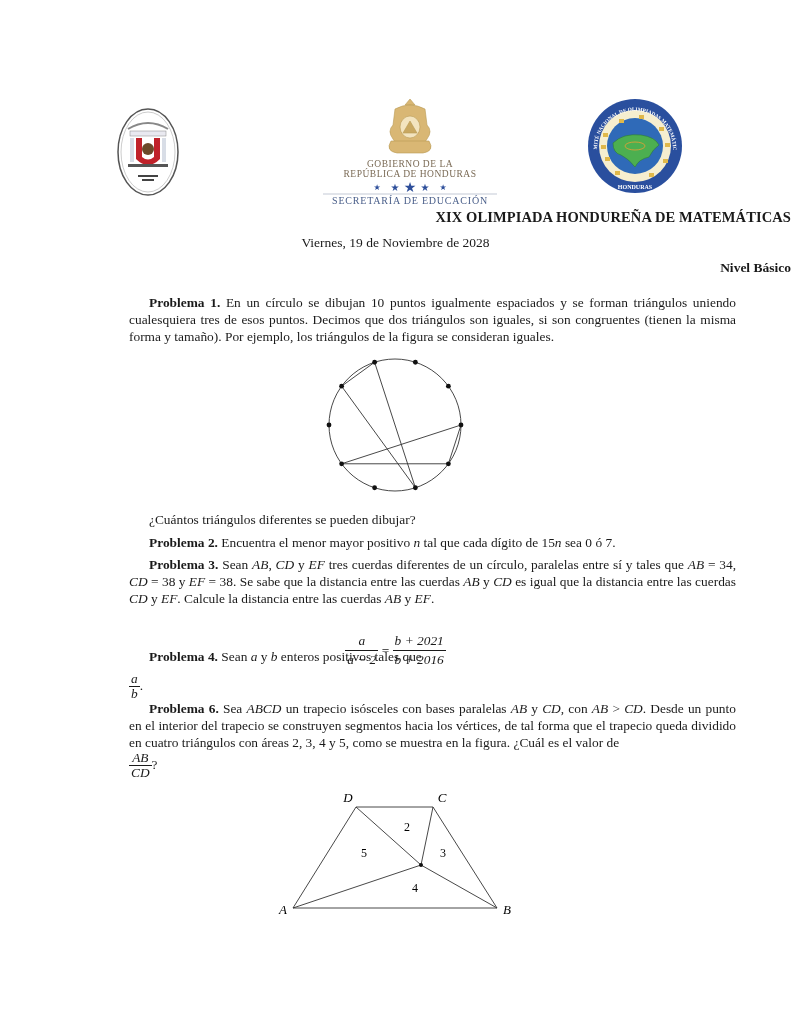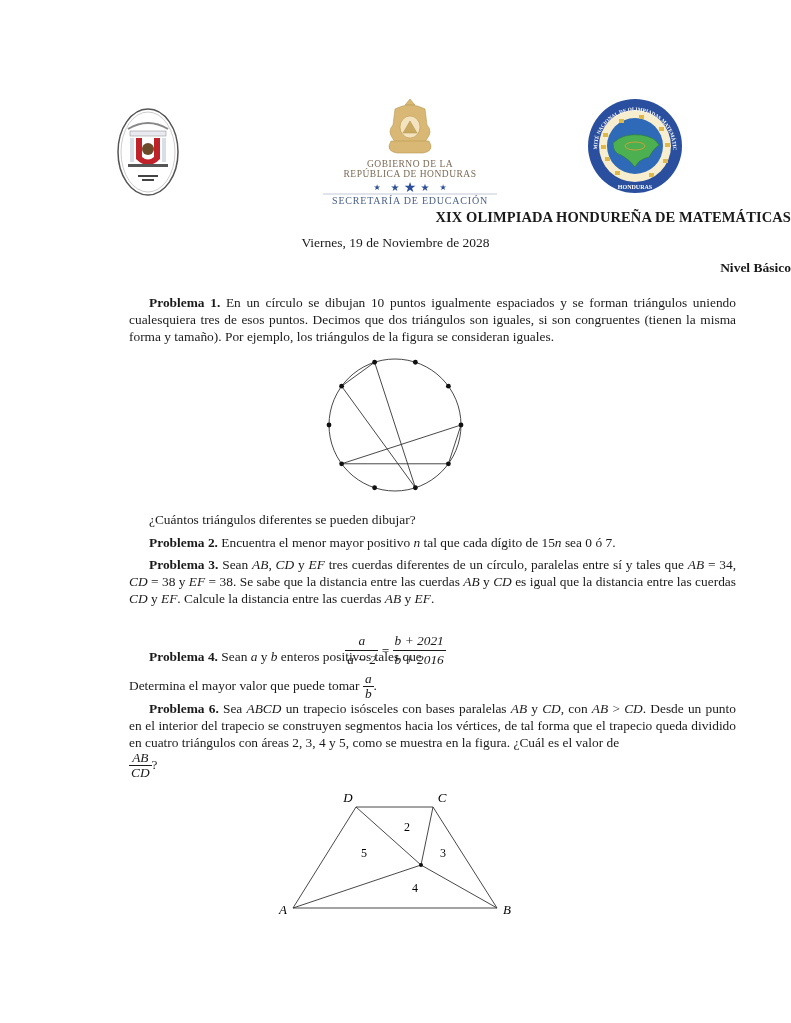--- a/index.html
+++ b/index.html
@@ -144,21 +144,21 @@
   <span>Sean </span><span class="m">a</span><span> y </span><span class="m">b</span><span> enteros positivos tales que</span>
 </div>
 
 <div class="abs eq">
   <span class="frac"><span class="num">a</span><span class="den">a − 2</span></span>
   <span style="vertical-align:middle;">=</span>
   <span class="frac"><span class="num">b + 2021</span><span class="den">b + 2016</span></span>
 </div>
 
 <div class="abs para" style="top:672px;">
-  <span>Determina el mayor valor que puede tomar </span><span class="frac"><span class="num">a</span><span class="den">b</span></span><span>.</span>
+  <span class="frac"><span class="num">a</span><span class="den">b</span></span><span>.</span>
 </div>
 
 <div class="abs para" style="top:700px;">
   <span class="ind"></span><b>Problema 6.</b>
   <span>Sea </span><span class="m">ABCD</span><span> un trapecio isósceles con bases paralelas </span><span class="m">AB</span><span> y </span><span class="m">CD</span><span>, con </span><span class="m">AB</span><span> &gt; </span><span class="m">CD</span><span>. Desde un punto en el interior del trapecio se construyen segmentos hacia los vértices, de tal forma que el trapecio queda dividido en cuatro triángulos con áreas 2, 3, 4 y 5, como se muestra en la figura. ¿Cuál es el valor de </span><br><span class="frac"><span class="num">AB</span><span class="den">CD</span></span><span>?</span>
 </div>
 
 <div class="abs" style="left:270px; top:785px;">
   <svg width="250" height="135" viewBox="0 0 250 135">
     <g stroke="#333" stroke-width="0.9" fill="none">

